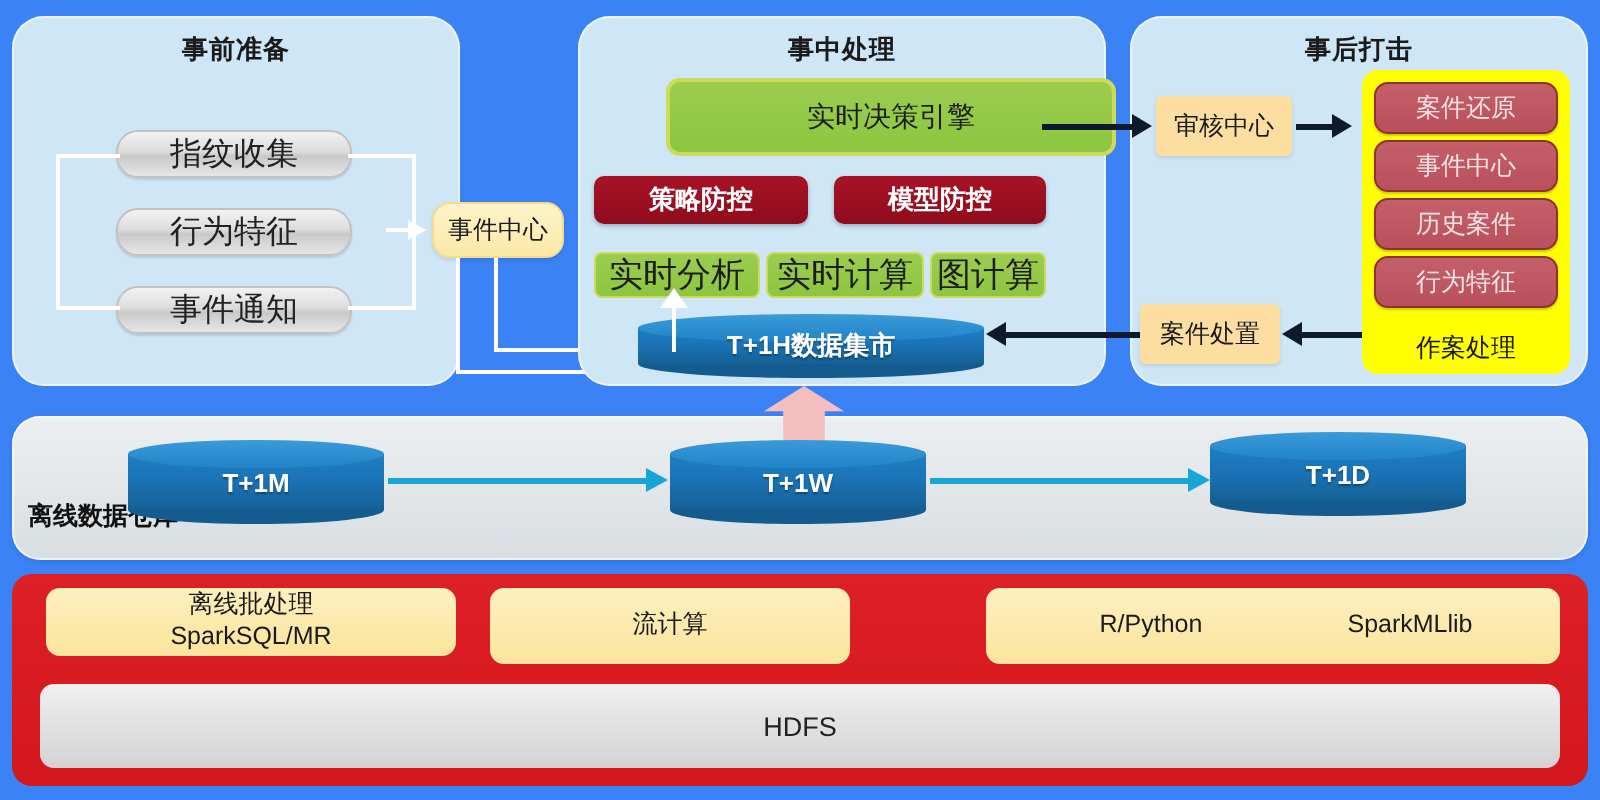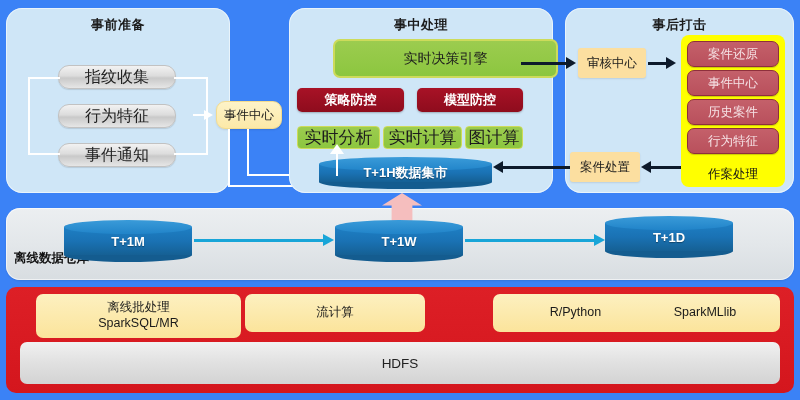--- a/index.html
+++ b/index.html
@@ -299,21 +299,21 @@
     <div class="lbl">T+1D</div>
   </div>
 
   <div class="abs ln-cy" style="left:194px;top:239px;width:132px;height:3px;"></div>
   <div class="abs tri tri-r-cy" style="left:323px;top:234px;"></div>
   <div class="abs ln-cy" style="left:465px;top:239px;width:132px;height:3px;"></div>
   <div class="abs tri tri-r-cy" style="left:594px;top:234px;"></div>
 
   <div class="abs redframe" style="left:6px;top:287px;width:788px;height:106px;"></div>
 
-  <div class="abs cream-box" style="left:36px;top:294px;width:205px;height:44px;">
+  <div class="abs cream-box" style="left:23px;top:294px;width:205px;height:34px;">
     <div>
       <div>离线批处理</div>
       <div>SparkSQL/MR</div>
     </div>
   </div>
   <div class="abs cream-box" style="left:245px;top:294px;width:180px;height:38px;">
     <span>流计算</span>
   </div>
   <div class="abs cream-box" style="left:447px;top:294px;width:165px;height:38px;margin-left:46px;">
     <span>R/Python</span>

